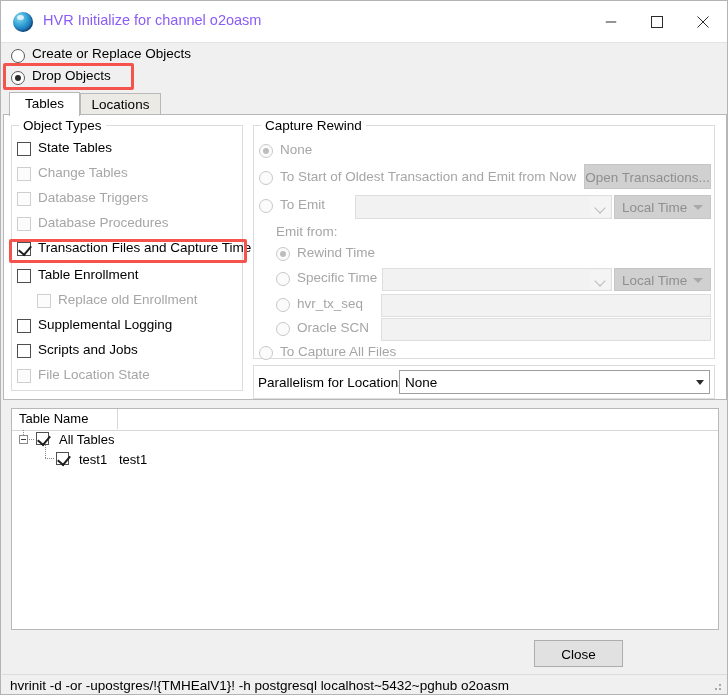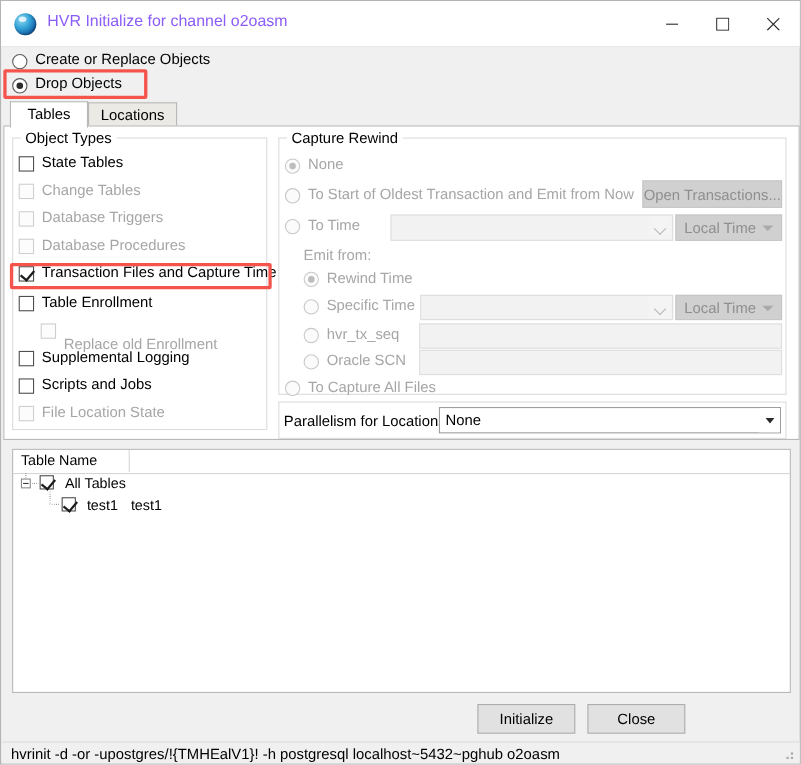--- a/index.html
+++ b/index.html
@@ -168,21 +168,21 @@
     <div class="cblabel" style="left:37px;top:239px;">Transaction Files and Capture Time</div>
   </div>
   <div class="hl" style="left:8px;top:238px;width:238px;height:24px;"></div>
 
   <div>
     <div class="cb" style="left:16px;top:268px;"></div>
     <div class="cblabel" style="left:37px;top:266px;">Table Enrollment</div>
   </div>
   <div>
     <div class="cb dis" style="left:36px;top:293px;"></div>
-    <div class="cblabel dis-text" style="left:57px;top:291px;margin-top:13px;">Replace old Enrollment</div>
+    <div class="cblabel dis-text" style="left:57px;top:291px;">Replace old Enrollment</div>
   </div>
   <div>
     <div class="cb" style="left:16px;top:318px;"></div>
     <div class="cblabel" style="left:37px;top:316px;">Supplemental Logging</div>
   </div>
   <div>
     <div class="cb" style="left:16px;top:343px;"></div>
     <div class="cblabel" style="left:37px;top:341px;">Scripts and Jobs</div>
   </div>
   <div>
@@ -201,21 +201,21 @@
   <div>
     <div class="radio dis" style="left:258px;top:170px;"></div>
     <div class="rlabel dis-text" style="left:279px;top:168px;">To Start of Oldest Transaction and Emit from Now</div>
   </div>
   <div class="btn-dis" style="left:583px;top:163px;width:127px;height:25px;">
     <span>Open Transactions...</span>
   </div>
 
   <div>
     <div class="radio dis" style="left:258px;top:198px;"></div>
-    <div class="rlabel dis-text" style="left:279px;top:196px;">To Time</div>
+    <div class="rlabel dis-text" style="left:279px;top:196px;">To Emit</div>
   </div>
   <div class="txtbox" style="left:354px;top:194px;width:257px;height:24px;">
     <div class="chev"></div>
   </div>
   <div class="grayfield" style="left:613px;top:194px;width:97px;height:24px;">
     <div class="gval">Local Time</div>
     <div class="garr"></div>
   </div>
 
   <div class="rlabel dis-text" style="left:275px;top:223px;">Emit from:</div>
@@ -277,23 +277,20 @@
 
     <div>
       <div class="dot-v" style="left:33px;top:36px;height:14px;"></div>
       <div class="dot-h" style="left:33px;top:49px;width:9px;"></div>
       <div class="cb on" style="left:44px;top:43px;width:13px;height:13px;"></div>
       <div class="trow" style="left:67px;top:43px;">test1</div>
       <div class="trow" style="left:107px;top:43px;">test1</div>
     </div>
   </div>
 
-  <div class="btn" style="left:433px;top:639px;width:89px;">
-    <span>Initialize</span>
-  </div>
   <div class="btn" style="left:533px;top:639px;width:89px;">
     <span>Close</span>
   </div>
 
   <div class="statusbar">
     <div class="statustext">hvrinit -d -or -upostgres/!{TMHEalV1}! -h postgresql localhost~5432~pghub o2oasm</div>
     <div class="grip">
       <i style="left:8px;top:8px;"></i>
         <i style="left:4px;top:8px;"></i>
         <i style="left:8px;top:4px;"></i>

